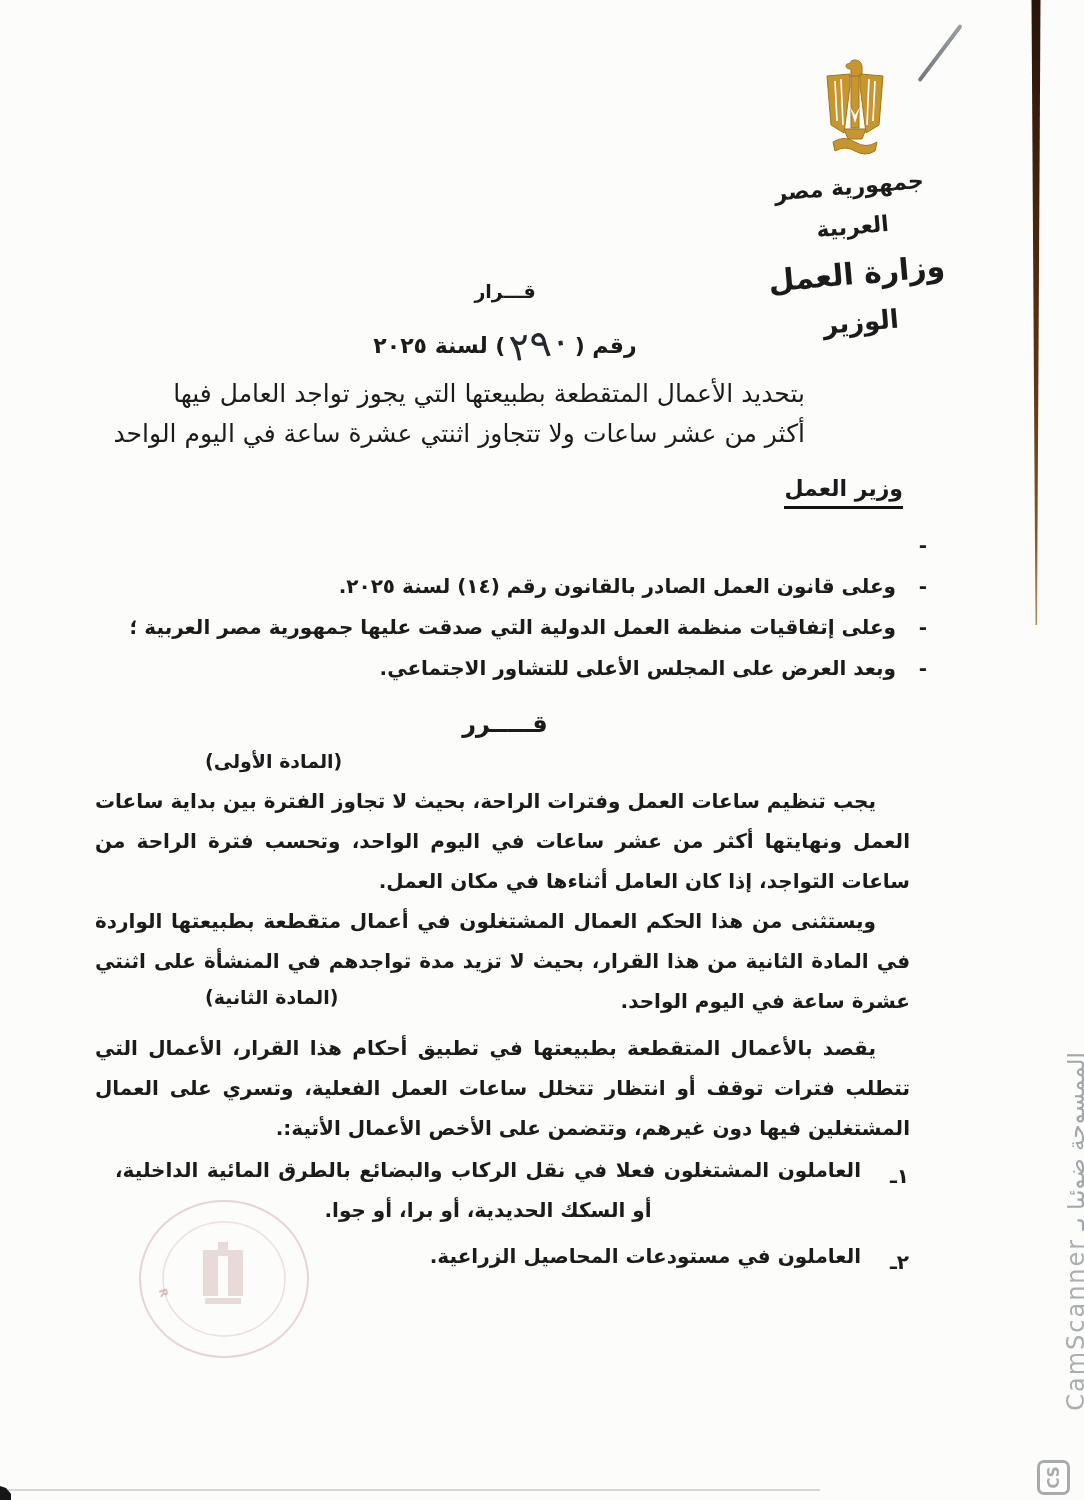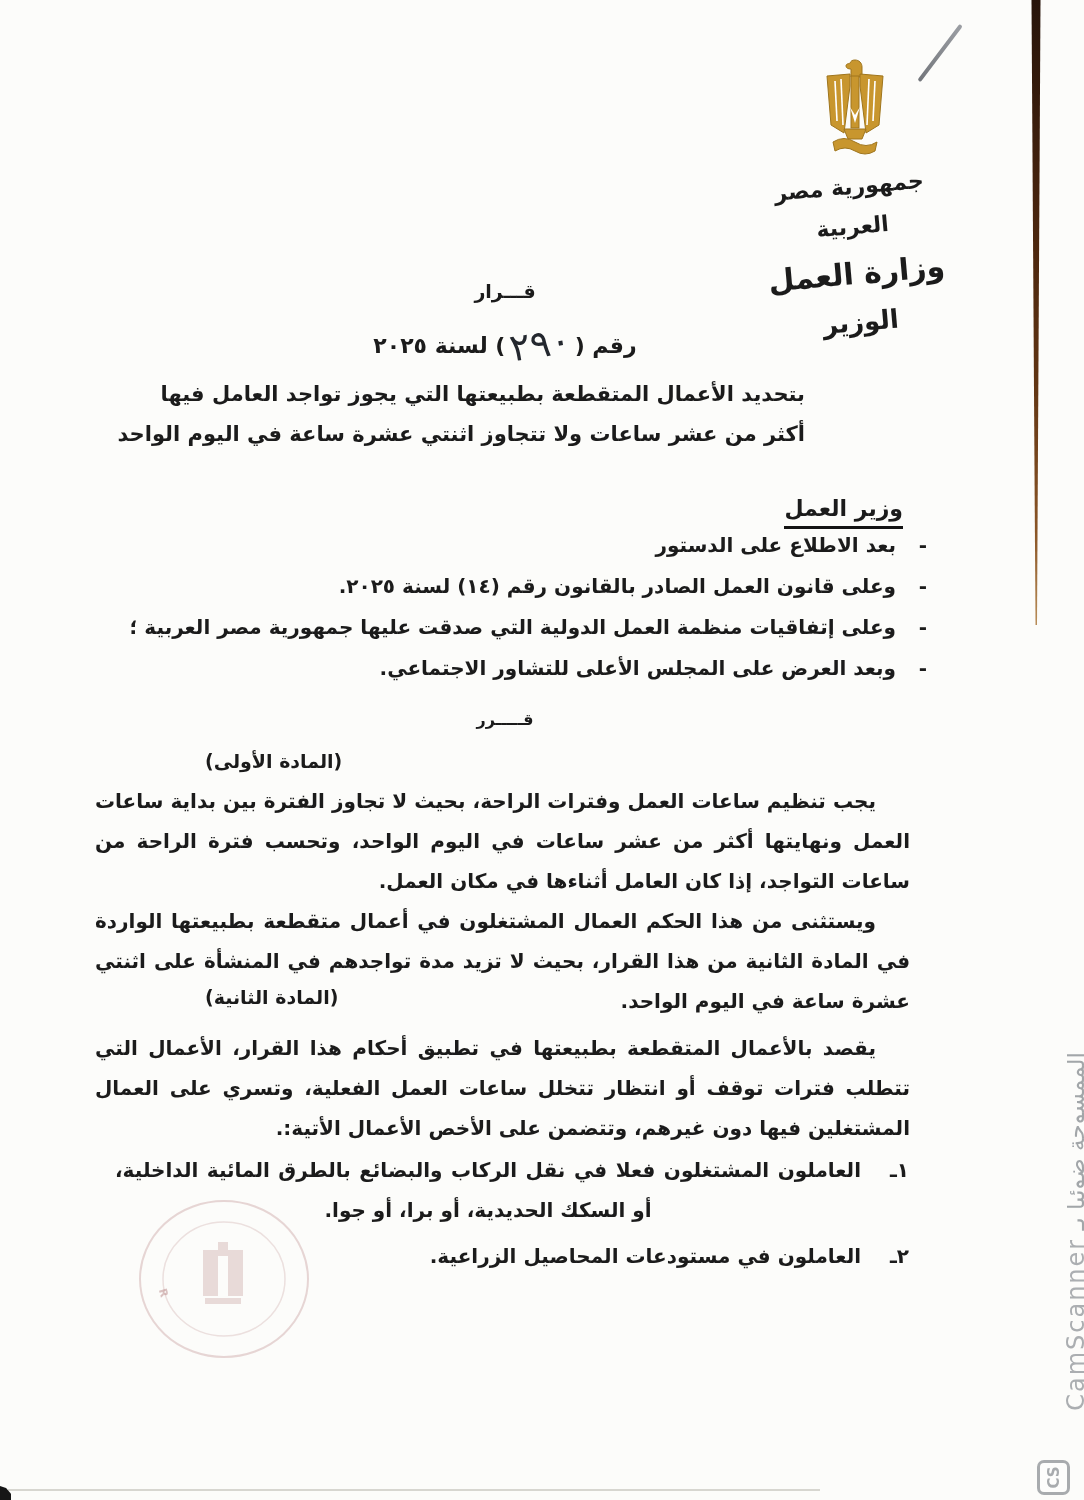--- a/index.html
+++ b/index.html
@@ -24,40 +24,40 @@
   .calligraphy{margin-top:12px; transform:rotate(-5deg); font-weight:bold; letter-spacing:-1px;}
   .cal-1{font-size:22px; line-height:40px;}
   .cal-2{font-size:30px; line-height:54px;}
   .cal-3{font-size:26px; line-height:42px;}
   
   .title-block{position:absolute; top:280px; left:205px; width:600px; text-align:center;}
   .decree-word{font-size:19px; font-weight:bold; letter-spacing:1px;}
   .decree-number{margin-top:16px; font-size:22px; font-weight:bold;}
   .handwritten{display:inline-block; font-size:38px; font-weight:400;
     transform:rotate(-9deg) translateY(4px); letter-spacing:2px; color:#23272e; margin:0 4px;}
-  .subject{margin-top:12px; font-size:21px; font-weight:bold; line-height:40px; white-space:nowrap;}
+  .subject{margin-top:12px; font-size:25px; font-weight:normal; line-height:40px; white-space:nowrap;}
   
-  .minister-heading{position:absolute; top:496px; right:181px; font-size:22px; font-weight:bold;
+  .minister-heading{position:absolute; top:476px; right:181px; font-size:22px; font-weight:bold;
     border-bottom:3px solid #141414; padding-bottom:5px; letter-spacing:0;}
   .preamble-list{position:absolute; top:530px; right:150px; left:95px; list-style:none; margin:0; padding:0;}
   .preamble-list li{display:flex; gap:16px; font-size:20px; font-weight:700; line-height:30px; margin-bottom:11px;}
   .dash{width:22px; text-align:center; flex:0 0 auto;}
   
   .decided{position:absolute; top:710px; left:205px; width:600px; text-align:center;
-    font-size:16px; font-weight:bold;}
+    font-size:24px; font-weight:bold;}
   .art-heading{position:absolute; left:205px; width:600px; text-align:left; font-size:19px; font-weight:bold;}
   .h-art1{top:750px;} .h-art2{top:986px;}
   .body-par{position:absolute; left:95px; width:815px; margin:0;
     font-size:20px; font-weight:700; line-height:40px;
     text-align:justify; text-align-last:right; text-indent:34px;}
   .par-1{top:781px;} .par-2{top:901px;} .par-3{top:1028px;}
   .list-item{position:absolute; right:175px; left:115px; display:flex; gap:14px;
     font-size:20px; font-weight:700; line-height:40px;}
   .li-1{top:1150px;} .li-2{top:1236px;}
-  .num{flex:0 0 auto; width:34px;}
+  .num{flex:0 0 auto; width:34px;margin-top:6px;}
   .li-txt{flex:1 1 auto; text-align:justify; text-align-last:right;}
   .li-1 .li-txt{text-align-last:center;}
   .li-2 .li-txt{text-align:right;}
   
   .stamp{position:absolute; left:133px; top:1198px;}
   
   .watermark{position:absolute; top:1052px; left:640px; width:422px; height:34px;
     transform:rotate(-90deg); transform-origin:top right;
     direction:rtl; text-align:right; white-space:nowrap;
     font-size:23px; color:#a2a6a9; letter-spacing:1px;}
@@ -110,21 +110,20 @@
     <div class="subject">
       <div>بتحديد الأعمال المتقطعة بطبيعتها التي يجوز تواجد العامل فيها</div>
       <div>أكثر من عشر ساعات ولا تتجاوز اثنتي عشرة ساعة في اليوم الواحد</div>
     </div>
   </div>
 
   <div class="minister-heading">وزير العمل</div>
   <ul class="preamble-list">
     <li>
       <span class="dash">-</span>
-      <span>بعد الاطلاع على الدستور</span>
     </li>
     <li>
       <span class="dash">-</span>
       <span>وعلى قانون العمل الصادر بالقانون رقم (١٤) لسنة ٢٠٢٥.</span>
     </li>
     <li>
       <span class="dash">-</span>
       <span>وعلى إتفاقيات منظمة العمل الدولية التي صدقت عليها جمهورية مصر العربية ؛</span>
     </li>
     <li>

